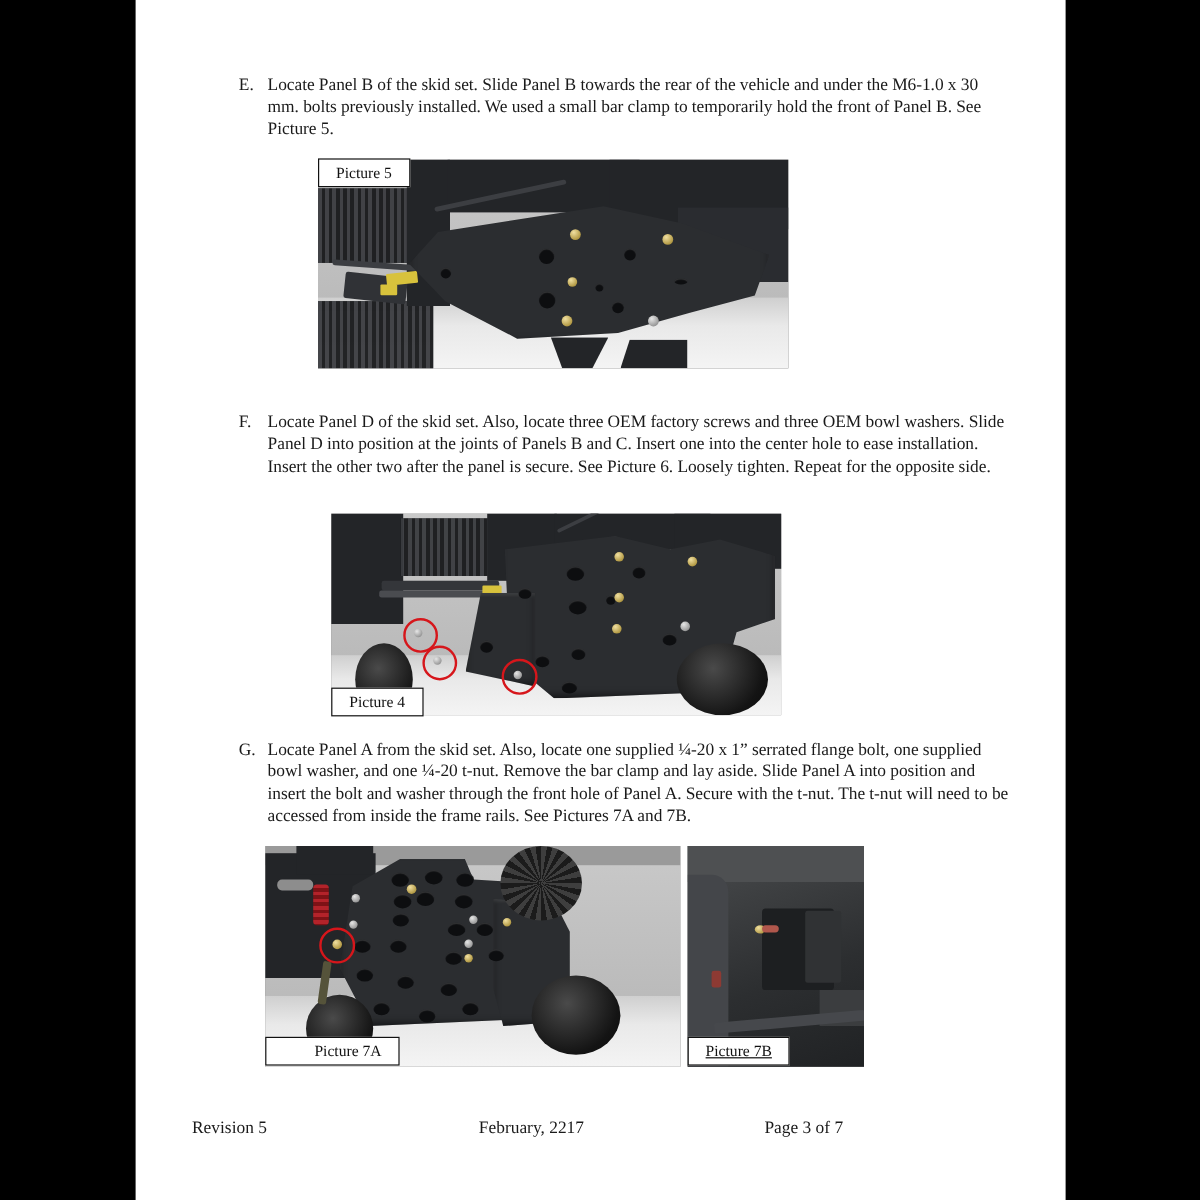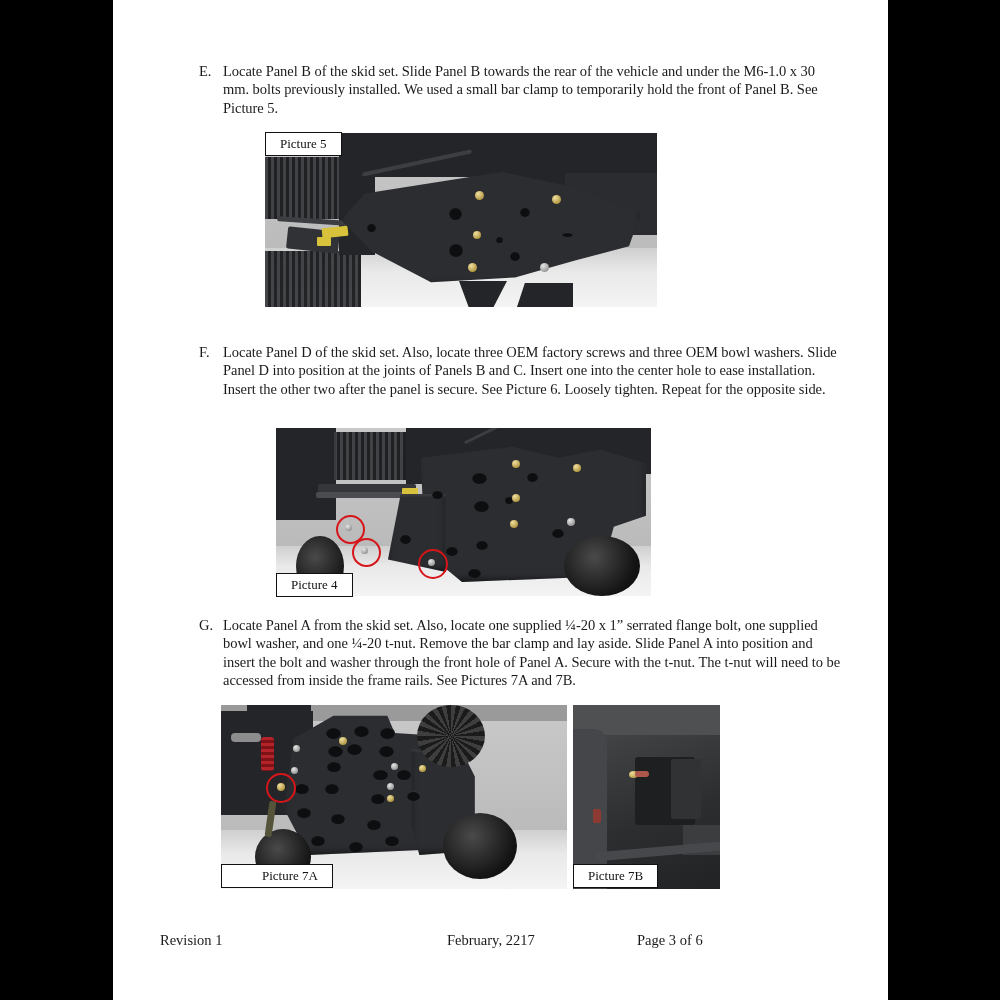--- a/index.html
+++ b/index.html
@@ -82,21 +82,21 @@
   #fig5 { left: 152px; top: 133px; width: 392px; height: 174px; }
   #cap5 { left: 152px; top: 132px; }
   
   #fig6 { left: 163px; top: 428px; width: 375px; height: 168px; }
   #cap6 { left: 163px; top: 573px; }
   
   #fig7a { left: 108px; top: 705px; width: 346px; height: 184px; }
   #cap7a { left: 108px; top: 864px; padding-left: 40px; }
   
   #fig7b { left: 460px; top: 705px; width: 147px; height: 184px; }
-  #cap7b { left: 460px; top: 864px; }
+  #cap7b { left: 460px; top: 864px; text-decoration: underline; }
 
   .ph { position: absolute; }
 
   
   .floor {
     position: absolute; left: 0; right: 0; bottom: 0;
     background: linear-gradient(#cfcfcf, #e9e9e9 40%, #f4f4f4);
   }
   .wall {
     position: absolute; left: 0; right: 0; top: 0;
@@ -167,21 +167,21 @@
   .footer {
     position: absolute;
     left: 0;
     width: 775px;
     font-family: "Liberation Serif", "DejaVu Serif", serif;
     font-size: 14.5px;
     color: #1a1a1a;
   }
   #footer-row1 { top: 932px; height: 20px; }
   #footer-row1 .f-rev   { position: absolute; left: 47px;  top: 0; }
-  #footer-row1 .f-date  { position: absolute; left: 286px; top: 0; margin-left: 48px; }
+  #footer-row1 .f-date  { position: absolute; left: 286px; top: 0; }
   #footer-row1 .f-page  { position: absolute; left: 524px; top: 0; }
   #footer-row2 { top: 950px; height: 22px; text-align: center; }
 </style>
 </head>
 <body>
 
 <div class="screen">
   <div class="page">
     <div class="doc-body">
 
@@ -350,20 +350,20 @@
         <div class="darkbody ph" style="left:98px; top:54px; width:30px; height:60px; background:#303234; border-radius:2px;"></div>
         <div class="darkbody ph" style="left:110px; top:120px; width:38px; height:30px; background:#3b3d3f;"></div>
         <div class="bolt-gold ph" style="left:56px; top:66px; width:9px; height:7px;"></div>
         <div class="ph" style="left:62px; top:66px; width:14px; height:6px; background:#b0574c; border-radius:3px;"></div>
         <div class="bar ph" style="left:22px; top:142px; width:126px; height:9px; background:#46484c; transform:rotate(-5deg);"></div>
         <div class="ph" style="left:20px; top:104px; width:8px; height:14px; background:#8d3a33; border-radius:2px;"></div>
       </div>
       <div class="cap" id="cap7b">Picture 7B</div>
 
       <div class="footer" id="footer-row1">
-        <span class="f-rev">Revision 1</span>
+        <span class="f-rev">Revision 5</span>
         <span class="f-date">February, 2217</span>
-        <span class="f-page">Page 3 of 6</span>
+        <span class="f-page">Page 3 of 7</span>
       </div>
 
     </div>
   </div>
 </div>
 
 </body></html>

